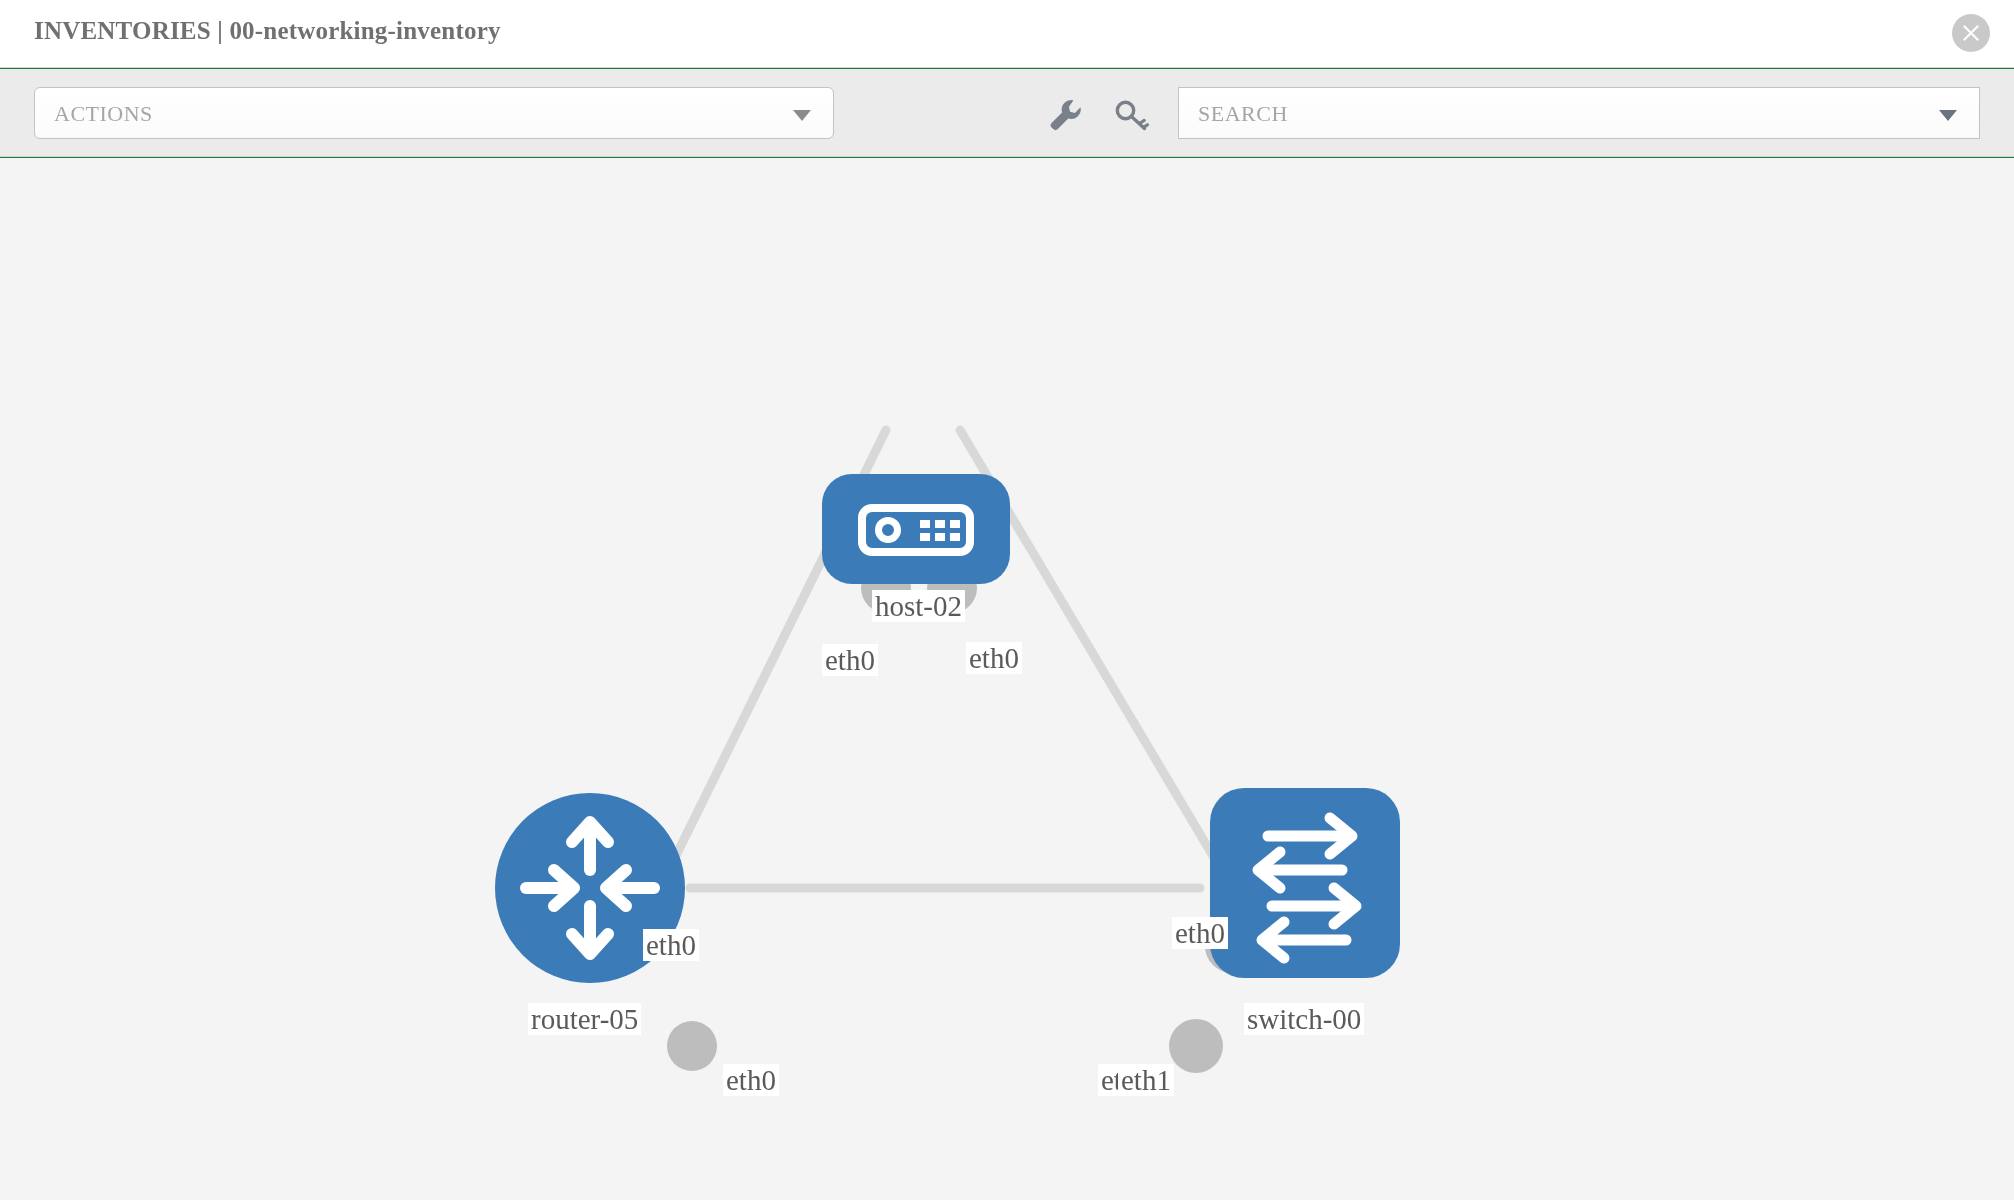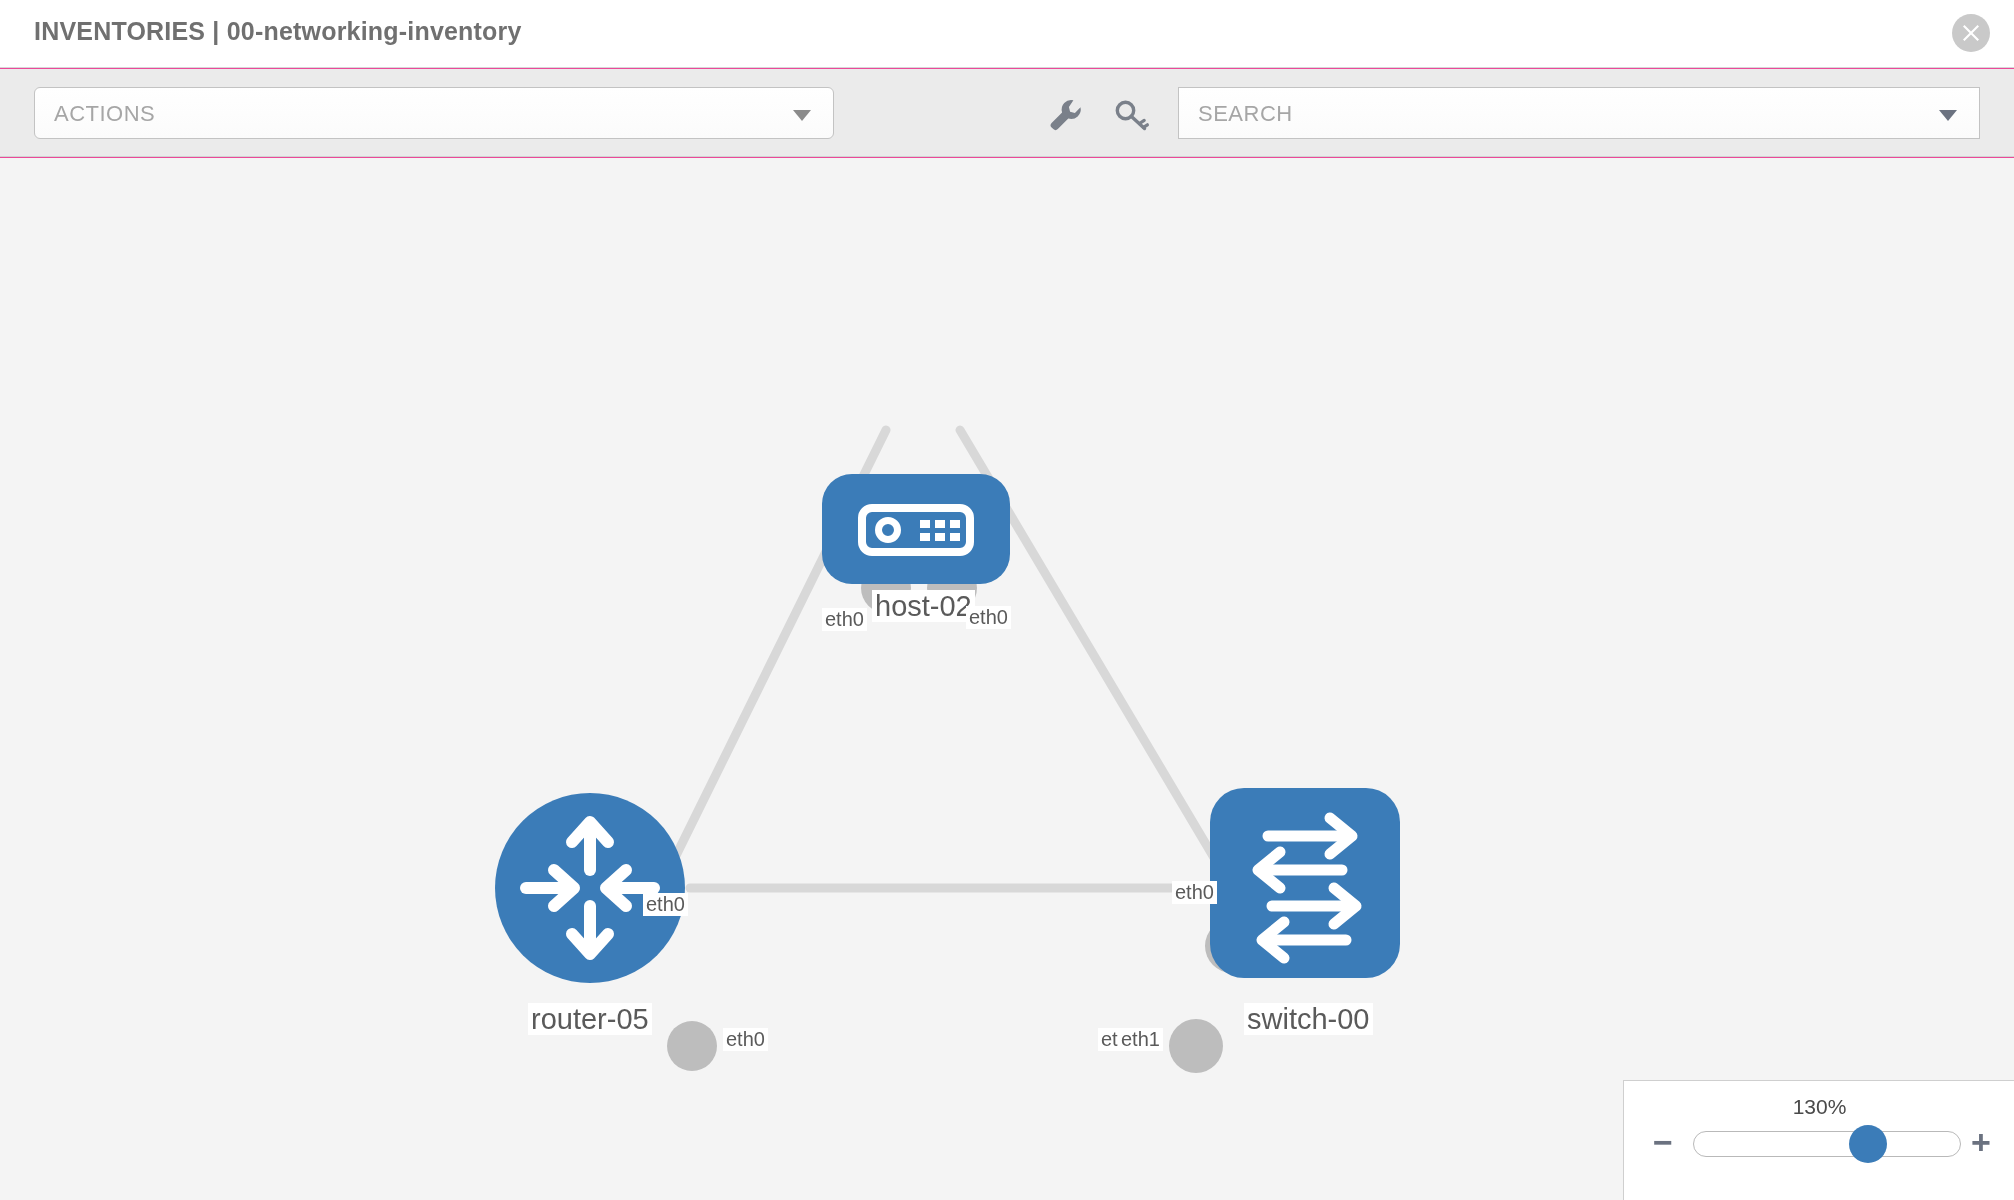--- a/index.html
+++ b/index.html
@@ -8,21 +8,22 @@
     width: 2014px; height: 1200px;
     overflow: hidden;
     background: #ffffff;
     font-family: "Liberation Sans", sans-serif;
   }
 
   #app {
     position: relative;
     width: 2014px;
     height: 1200px;
-    background: #ec4899;
+    background: #15803d;
+    font-family: Liberation Serif, serif;
   }
 
   
   .header {
     position: absolute;
     top: 0; left: 0;
     width: 2014px;
     height: 68px;
     background: #ffffff;
     border-bottom: 1px solid #d7d7d7;
@@ -123,21 +124,21 @@
 
   
   .node-label, .edge-label {
     position: absolute;
     background: #ffffff;
     color: #5a5a5a;
     white-space: nowrap;
     line-height: 1.05;
   }
   .node-label { font-size: 29px; padding: 1px 3px; }
-  .edge-label { font-size: 20px; padding: 1px 3px; }
+  .edge-label { font-size: 29px; padding: 1px 3px; margin-top: 36px; }
 
   
   .zoom-panel {
     position: absolute;
     left: 1623px; top: 1080px;
     width: 391px; height: 120px;
     background: #ffffff;
     border-top: 1px solid #cfcfcf;
     border-left: 1px solid #cfcfcf;
   }
@@ -298,21 +299,14 @@
     <div class="edge-label" style="left:966px; top:448px;">eth0</div>
 
     <div class="edge-label" style="left:643px; top:735px;">eth0</div>
     <div class="edge-label" style="left:1172px; top:723px;">eth0</div>
 
     <div class="edge-label" style="left:723px; top:870px;">eth0</div>
     <div class="edge-label" style="left:1098px; top:870px;">eth0</div>
     <div class="edge-label" style="left:1118px; top:870px;">eth1</div>
   </div>
 
-  <div class="zoom-panel">
-    <div class="zoom-level">130%</div>
-    <div class="zoom-minus">−</div>
-    <div class="zoom-track"></div>
-    <div class="zoom-handle"></div>
-    <div class="zoom-plus">+</div>
-  </div>
 
 </div>
 
 </body></html>

